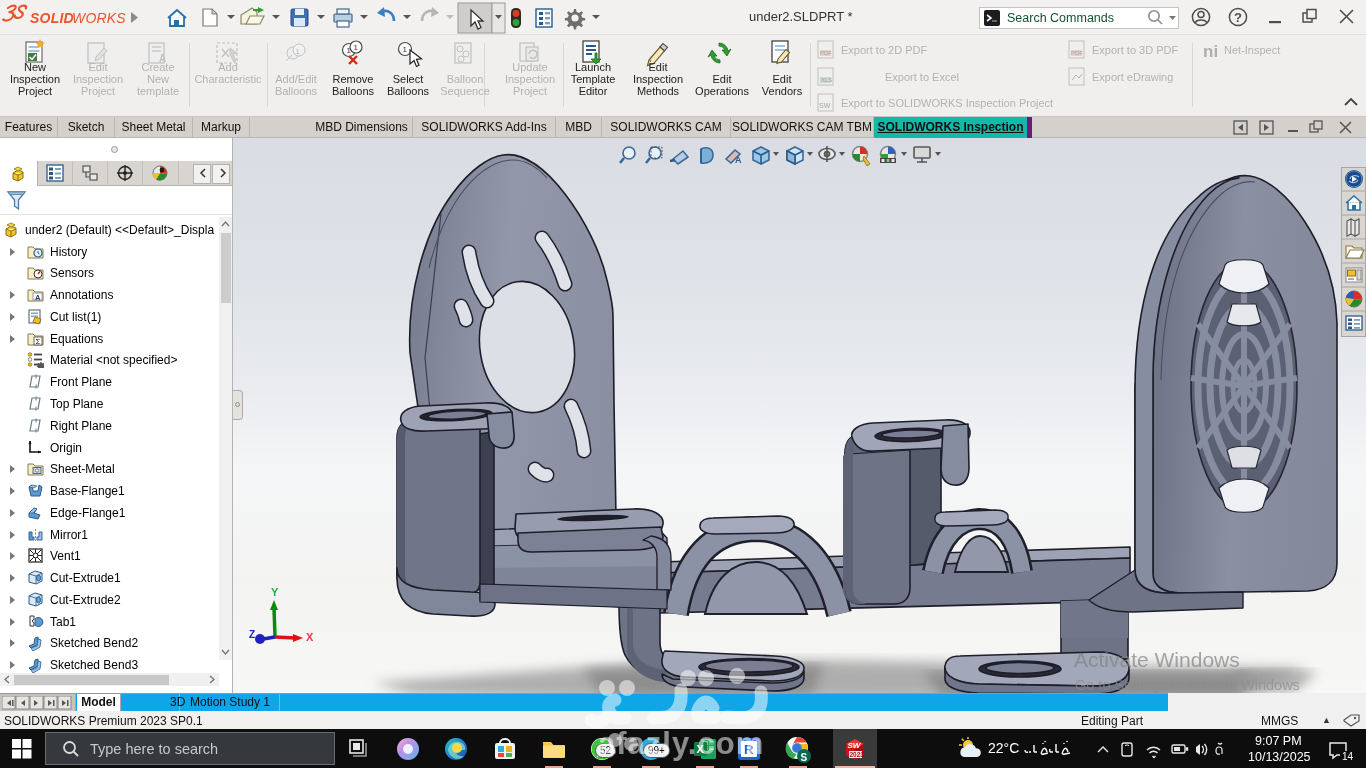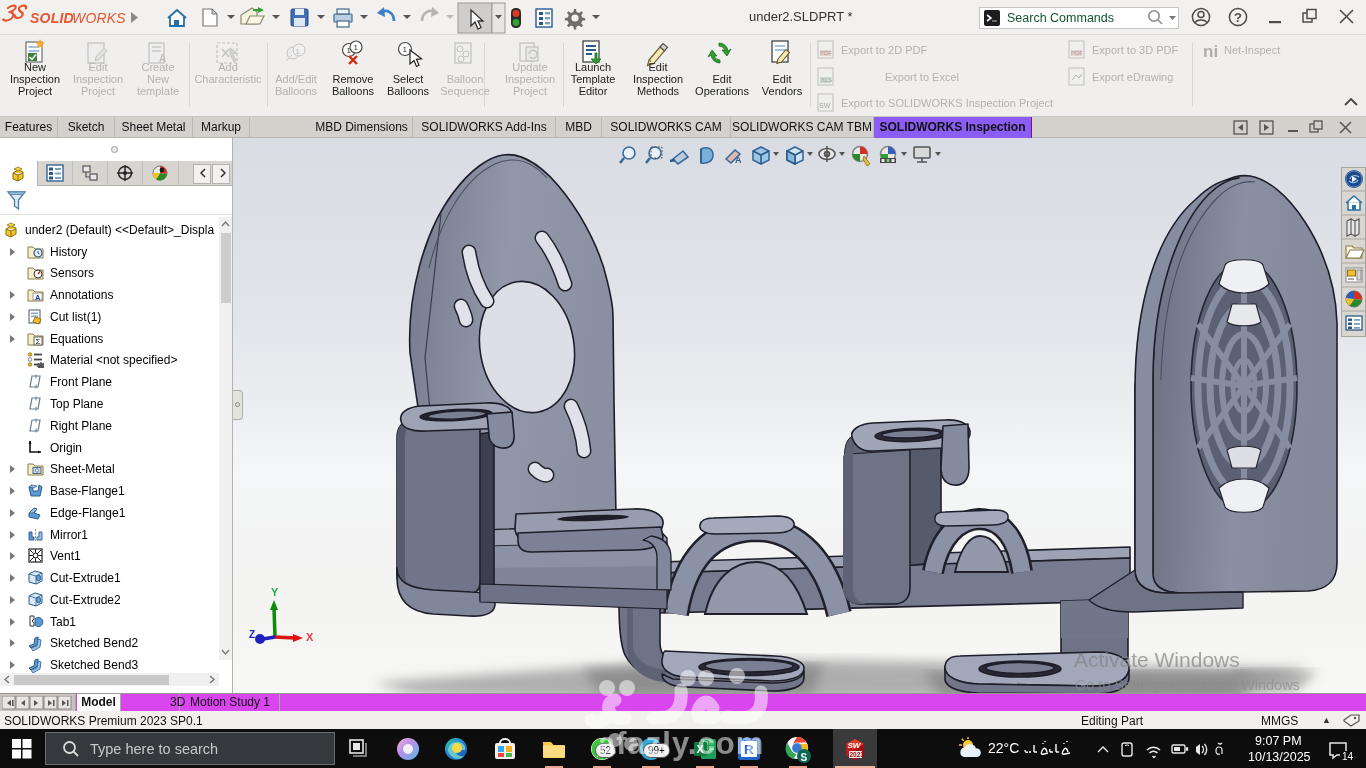--- a/index.html
+++ b/index.html
@@ -9,31 +9,31 @@
 #titlebar{left:0;top:0;width:1366px;height:35px;background:#f2f1f0;border-bottom:1px solid #e0dedd;}
 
 #ribbon{left:0;top:35px;width:1366px;height:82px;background:#f0efee;border-bottom:1px solid #c9c7c5;}
 .rbtn{position:absolute;text-align:center;font-size:11px;line-height:12px;color:#222;}
 .rbtn.dis{color:#b4b2b0;}
 .rtxt2{position:absolute;font-size:11px;color:#b4b2b0;}
 .rsep{position:absolute;top:8px;height:64px;width:1px;background:#d8d6d4;}
 
 #tabs{left:0;top:117px;width:1366px;height:21px;background:#d4d1cc;border-bottom:1px solid #b8b6b2;}
 .ctab{position:absolute;top:0;height:21px;line-height:20px;font-size:12px;color:#111;text-align:center;border-right:1px solid #b9b7b3;}
-.ctab.active{background:#8b5cf6;font-weight:bold;border-right:1px solid #701a75;}
+.ctab.active{background:#14b8a6;font-weight:bold;border-right:5px solid #701a75;text-decoration:underline;}
 
 #lpanel{left:0;top:138px;width:233px;height:555px;background:#fff;border-right:1px solid #b5b3b0;}
 .treerow{position:absolute;left:0;width:219px;height:22px;font-size:12px;color:#000;white-space:nowrap;overflow:hidden;}
 .treerow .lbl{position:absolute;left:50px;top:4px;}
 .arrow{position:absolute;left:10px;top:7px;width:0;height:0;border-left:5px solid #787878;border-top:4px solid transparent;border-bottom:4px solid transparent;}
 .ticon{position:absolute;left:27px;top:2px;width:17px;height:17px;}
 
 #viewport{left:233px;top:138px;width:1133px;height:555px;background:linear-gradient(180deg,#d9dce2 0%,#e0e3e8 28%,#eaecf0 46%,#f5f6f7 60%,#f3f3f2 80%,#f7f7f6 100%);overflow:hidden;}
 
-#mtabs{left:0;top:693px;width:1366px;height:18px;background:#d946ef;border-top:1px solid #9a9895;}
+#mtabs{left:0;top:693px;width:1168px;height:18px;background:#0ea5e9;border-top:1px solid #9a9895;}
 .mtab{position:absolute;top:0;height:17px;line-height:16px;font-size:12px;color:#111;text-align:center;border-right:1px solid #aaa8a4;}
 
 #status{left:0;top:711px;width:1366px;height:18px;background:#f1f0ef;font-size:12px;color:#111;}
 
 #taskbar{left:0;top:729px;width:1366px;height:39px;background:#0d0d0d;}
 #tsearch{position:absolute;left:45px;top:3px;width:290px;height:33px;background:#35393d;border:1px solid #6a6d70;display:flex;align-items:center;}
 .badge{position:absolute;background:#efefef;color:#111;font-size:10px;border-radius:8px;padding:0 4px;line-height:13px;border:1px solid #555;}
 </style></head>
 <body>
 <div id="app">

